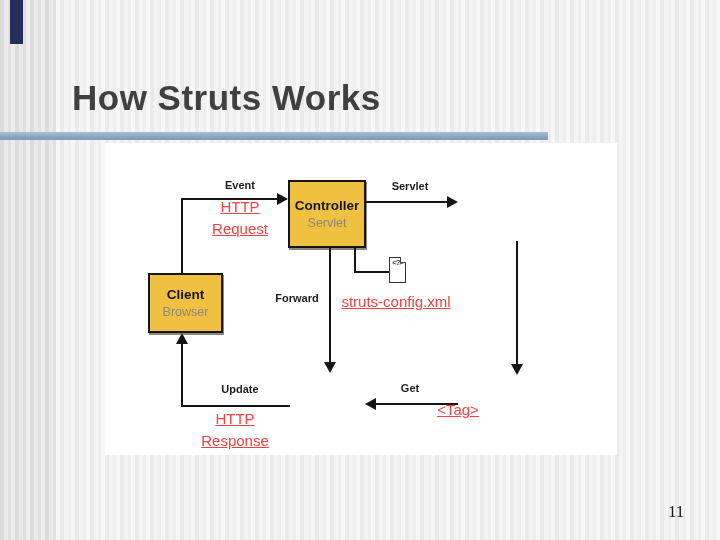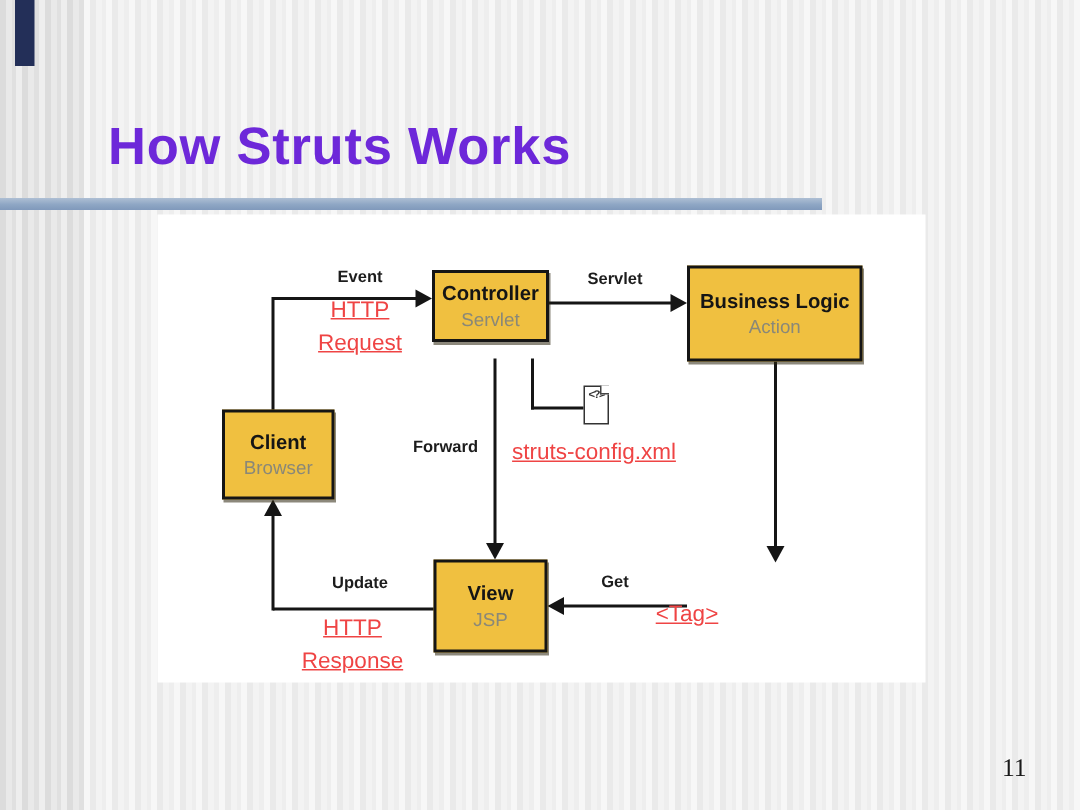--- a/index.html
+++ b/index.html
@@ -9,40 +9,40 @@
     background:repeating-linear-gradient(90deg,#eaeaea 0 4px,#f3f3f3 4px 8px,#eeeeee 8px 11px,#f7f7f7 11px 15px);
   }
   .left-band{
     position:absolute;left:0;top:0;width:56px;height:540px;
     background:repeating-linear-gradient(90deg,#dcdcdc 0 4px,#e9e9e9 4px 8px,#e0e0e0 8px 11px,#eeeeee 11px 15px);
     z-index:0;
   }
   .navy-rect{position:absolute;left:10px;top:0;width:13px;height:44px;background:#232f58;z-index:3;}
   .slide-title{
     position:absolute;left:72px;top:78px;z-index:3;
-    font-size:35px;font-weight:bold;color:#6d28d9;letter-spacing:.5px;white-space:nowrap;
+    font-size:35px;font-weight:bold;color:#404040;letter-spacing:.5px;white-space:nowrap;
   }
   .title-underline{
     position:absolute;left:0;top:132px;width:548px;height:8px;z-index:2;
     background:linear-gradient(180deg,#aebfd4 0%,#8ea6c4 55%,#8099bb 100%);
   }
   .diagram-panel{
     position:absolute;left:105px;top:143px;width:512px;height:312px;
     background:#ffffff;z-index:1;
   }
   
   .node{
     position:absolute;background:#f0c040;border:2px solid #151515;
     box-shadow:1px 2px 0 rgba(45,38,14,.55);
     display:flex;flex-direction:column;align-items:center;justify-content:center;
     box-sizing:border-box;text-align:center;
   }
   .node .t{font-weight:bold;font-size:13.5px;color:#151515;line-height:17px;white-space:nowrap;}
   .node .s{font-size:12.5px;color:#8a8878;line-height:16px;margin-top:1px;white-space:nowrap;text-align:right;}
-  .node-controller{left:183px;top:37px;width:78px;height:48px;}
+  .node-controller{left:183px;top:37px;width:78px;height:68px;}
   .node-business-logic{left:353px;top:34px;width:117px;height:64px;}
   .node-client{left:43px;top:130px;width:75px;height:60px;}
   .node-view{left:184px;top:230px;width:76px;height:62px;}
   .node-model{left:353px;top:232px;width:119px;height:63px;}
   
   .line{position:absolute;background:#151515;}
   .l-event{left:77px;top:55px;width:96px;height:2px;}
   .l-client-v{left:76px;top:55px;width:2px;height:76px;}
   .l-dispatch{left:261px;top:58px;width:82px;height:2px;}
   .l-forward-v{left:224px;top:96px;width:2px;height:124px;}
@@ -126,31 +126,23 @@
   <div class="arr arr-right a-dispatch"></div>
   <div class="arr arr-down a-forward"></div>
   <div class="arr arr-down a-bl-model"></div>
   <div class="arr arr-left a-get"></div>
   <div class="arr arr-up a-update"></div>
 
   <div class="node node-controller">
     <span class="t">Controller</span>
     <span class="s">Servlet</span>
   </div>
-  <div class="node node-business-logic">
-    <span class="t">Business Logic</span>
-    <span class="s">Action</span>
-  </div>
   <div class="node node-client">
     <span class="t">Client</span>
     <span class="s">Browser</span>
-  </div>
-  <div class="node node-view">
-    <span class="t">View</span>
-    <span class="s">JSP</span>
   </div>
 
   <div class="doc">
     <span class="glyph">&lt;?&gt;</span>
     <span class="doclines"></span>
   </div>
 
   <div class="elb lbl-event">Event</div>
   <div class="elg lbl-http-request">
     <span class="ln">HTTP</span>

